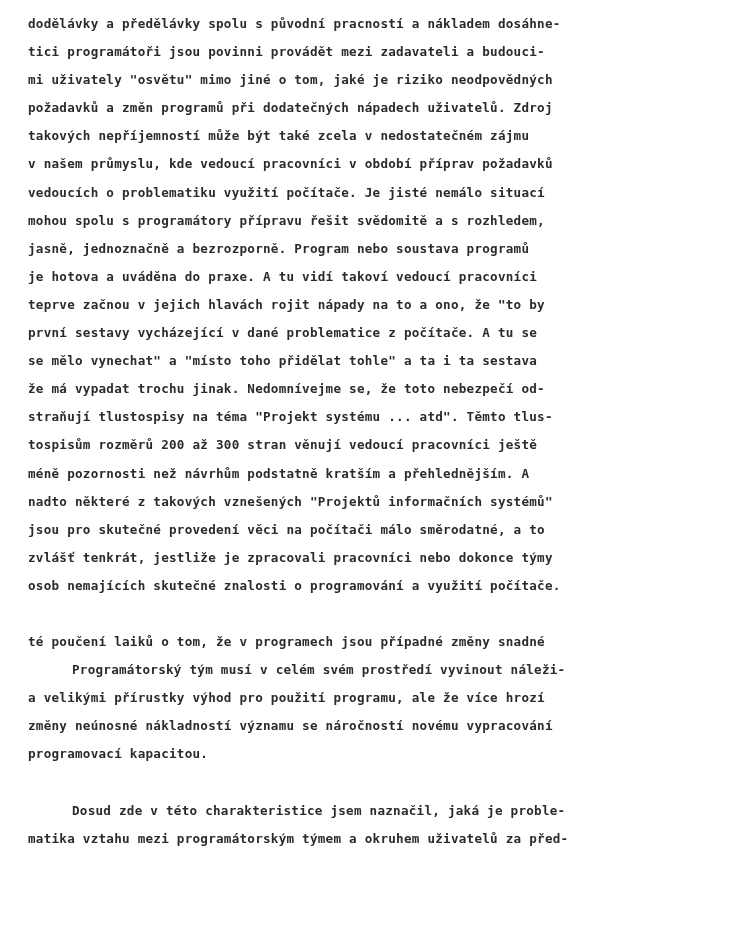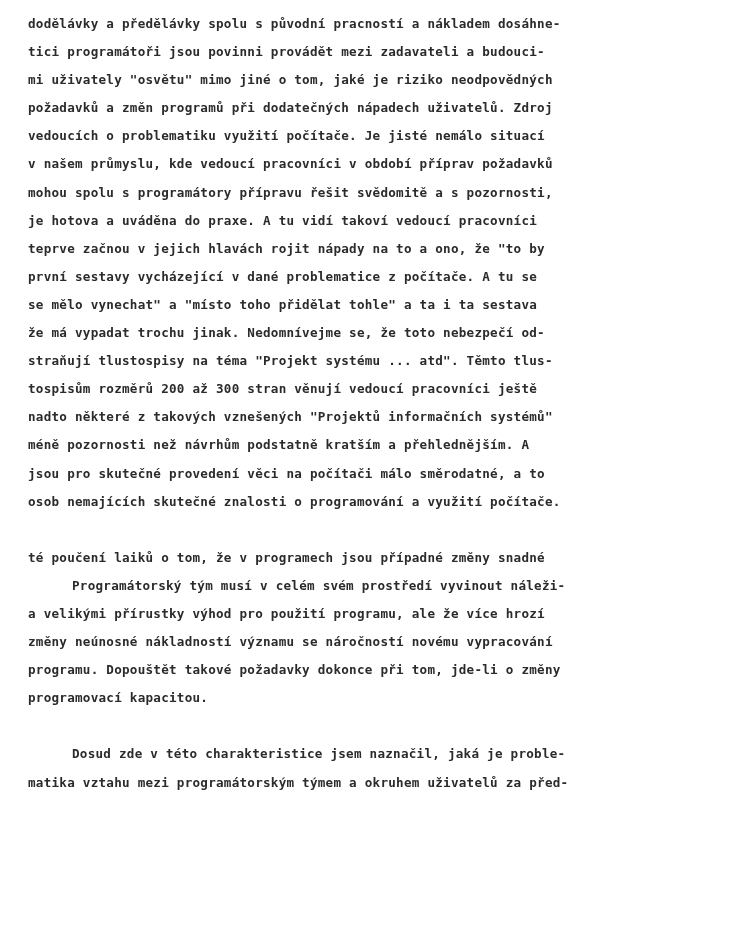--- a/index.html
+++ b/index.html
@@ -56,44 +56,46 @@
 <body>
 
 <div class="page">
   <div class="scan">
 
     <p class="para">
       <span class="line">dodělávky a předělávky spolu s původní pracností a nákladem dosáhne-</span>
       <span class="line">tici programátoři jsou povinni provádět mezi zadavateli a budouci-</span>
       <span class="line">mi uživately "osvětu" mimo jiné o tom, jaké je riziko neodpovědných</span>
       <span class="line">požadavků a změn programů při dodatečných nápadech uživatelů. Zdroj</span>
+      <span class="line">takových nepříjemností může být také zcela v nedostatečném zájmu</span>
+      <span class="line">v našem průmyslu, kde vedoucí pracovníci v období příprav požadavků</span>
       <span class="line">vedoucích o problematiku využití počítače. Je jisté nemálo situací</span>
-      <span class="line">v našem průmyslu, kde vedoucí pracovníci v období příprav požadavků</span>
-      <span class="line">mohou spolu s programátory přípravu řešit svědomitě a s pozornosti,</span>
+      <span class="line">mohou spolu s programátory přípravu řešit svědomitě a s rozhledem,</span>
+      <span class="line">jasně, jednoznačně a bezrozporně. Program nebo soustava programů</span>
       <span class="line">je hotova a uváděna do praxe. A tu vidí takoví vedoucí pracovníci</span>
       <span class="line">teprve začnou v jejich hlavách rojit nápady na to a ono, že "to by</span>
       <span class="line">první sestavy vycházející v dané problematice z počítače. A tu se</span>
       <span class="line">se mělo vynechat" a "místo toho přidělat tohle" a ta i ta sestava</span>
       <span class="line">že má vypadat trochu jinak. Nedomnívejme se, že toto nebezpečí od-</span>
       <span class="line">straňují tlustospisy na téma "Projekt systému ... atd". Těmto tlus-</span>
       <span class="line">tospisům rozměrů 200 až 300 stran věnují vedoucí pracovníci ještě</span>
+      <span class="line">méně pozornosti než návrhům podstatně kratším a přehlednějším. A</span>
       <span class="line">nadto některé z takových vznešených "Projektů informačních systémů"</span>
-      <span class="line">méně pozornosti než návrhům podstatně kratším a přehlednějším. A</span>
       <span class="line">jsou pro skutečné provedení věci na počítači málo směrodatné, a to</span>
+      <span class="line">zvlášť tenkrát, jestliže je zpracovali pracovníci nebo dokonce týmy</span>
       <span class="line">osob nemajících skutečné znalosti o programování a využití počítače.</span>
     </p>
 
     <span class="blankline"></span>
 
     <p class="para">
       <span class="line">té poučení laiků o tom, že v programech jsou případné změny snadné</span>
       <span class="line"><span class="indent"></span><span>Programátorský tým musí v celém svém prostředí vyvinout náleži-</span></span>
       <span class="line">a velikými přírustky výhod pro použití programu, ale že více hrozí</span>
       <span class="line">změny neúnosné nákladností významu se náročností novému vypracování</span>
-      <span class="line">programu. Dopouštět takové požadavky dokonce při tom, jde-li o změny</span>
       <span class="line">programovací kapacitou.</span>
     </p>
 
     <span class="blankline"></span>
 
     <p class="para">
       <span class="line"><span class="indent"></span><span>Dosud zde v této charakteristice jsem naznačil, jaká je proble-</span></span>
       <span class="line">matika vztahu mezi programátorským týmem a okruhem uživatelů za před-</span>
 
     </p>

